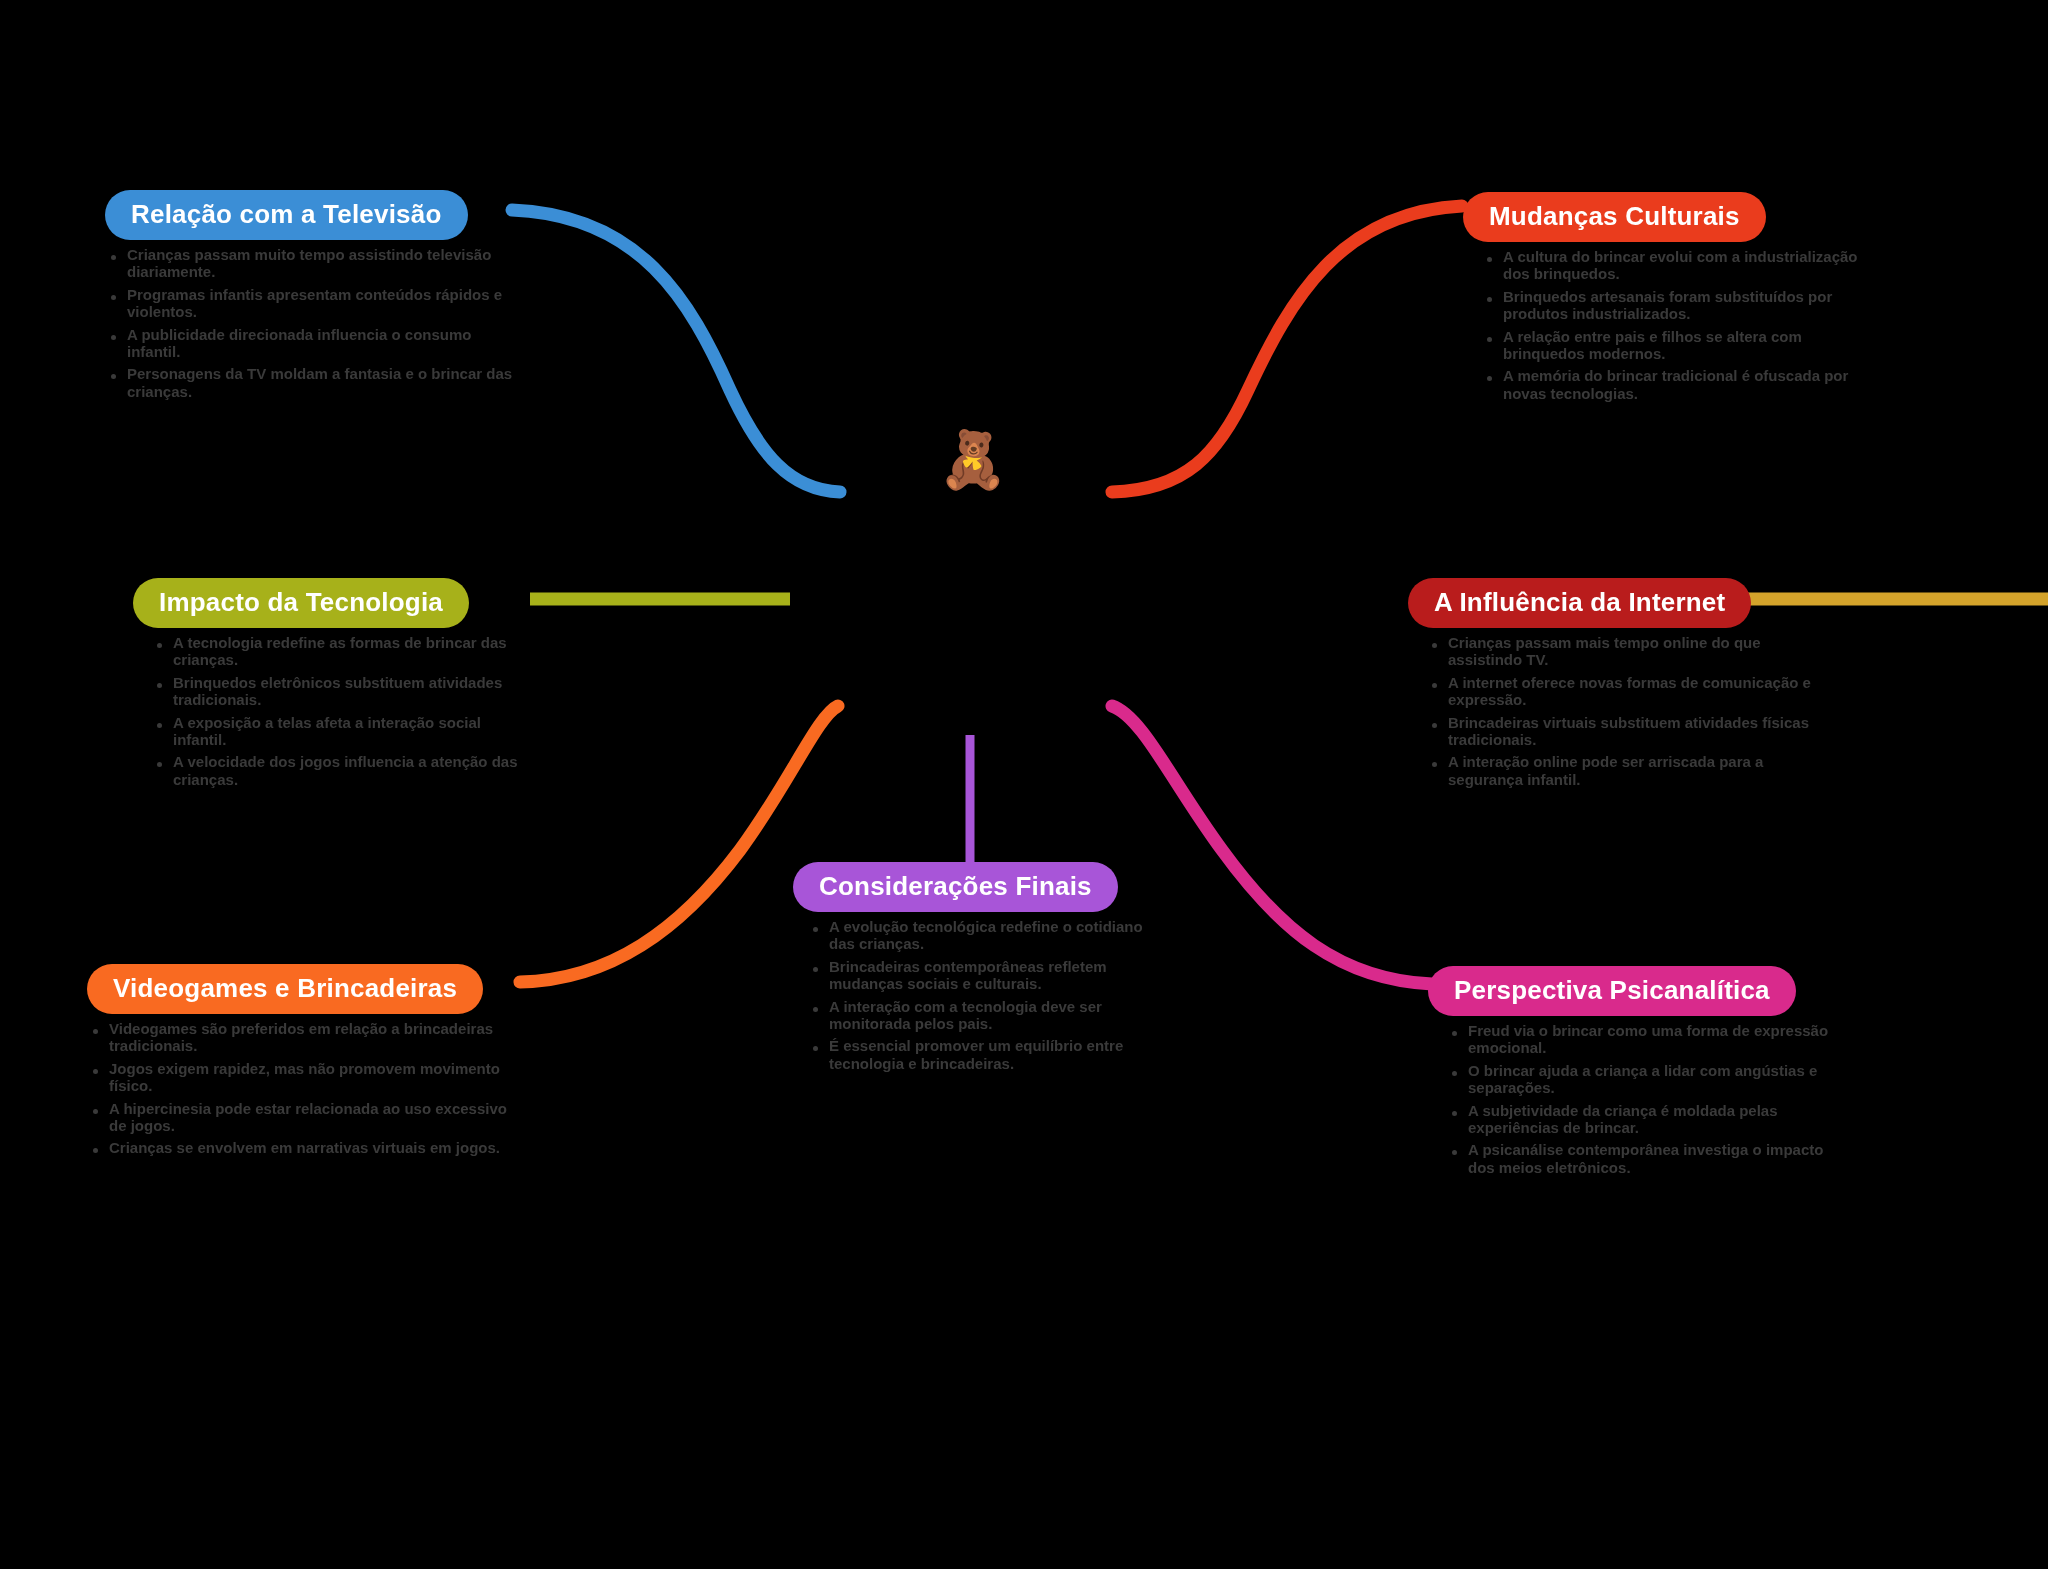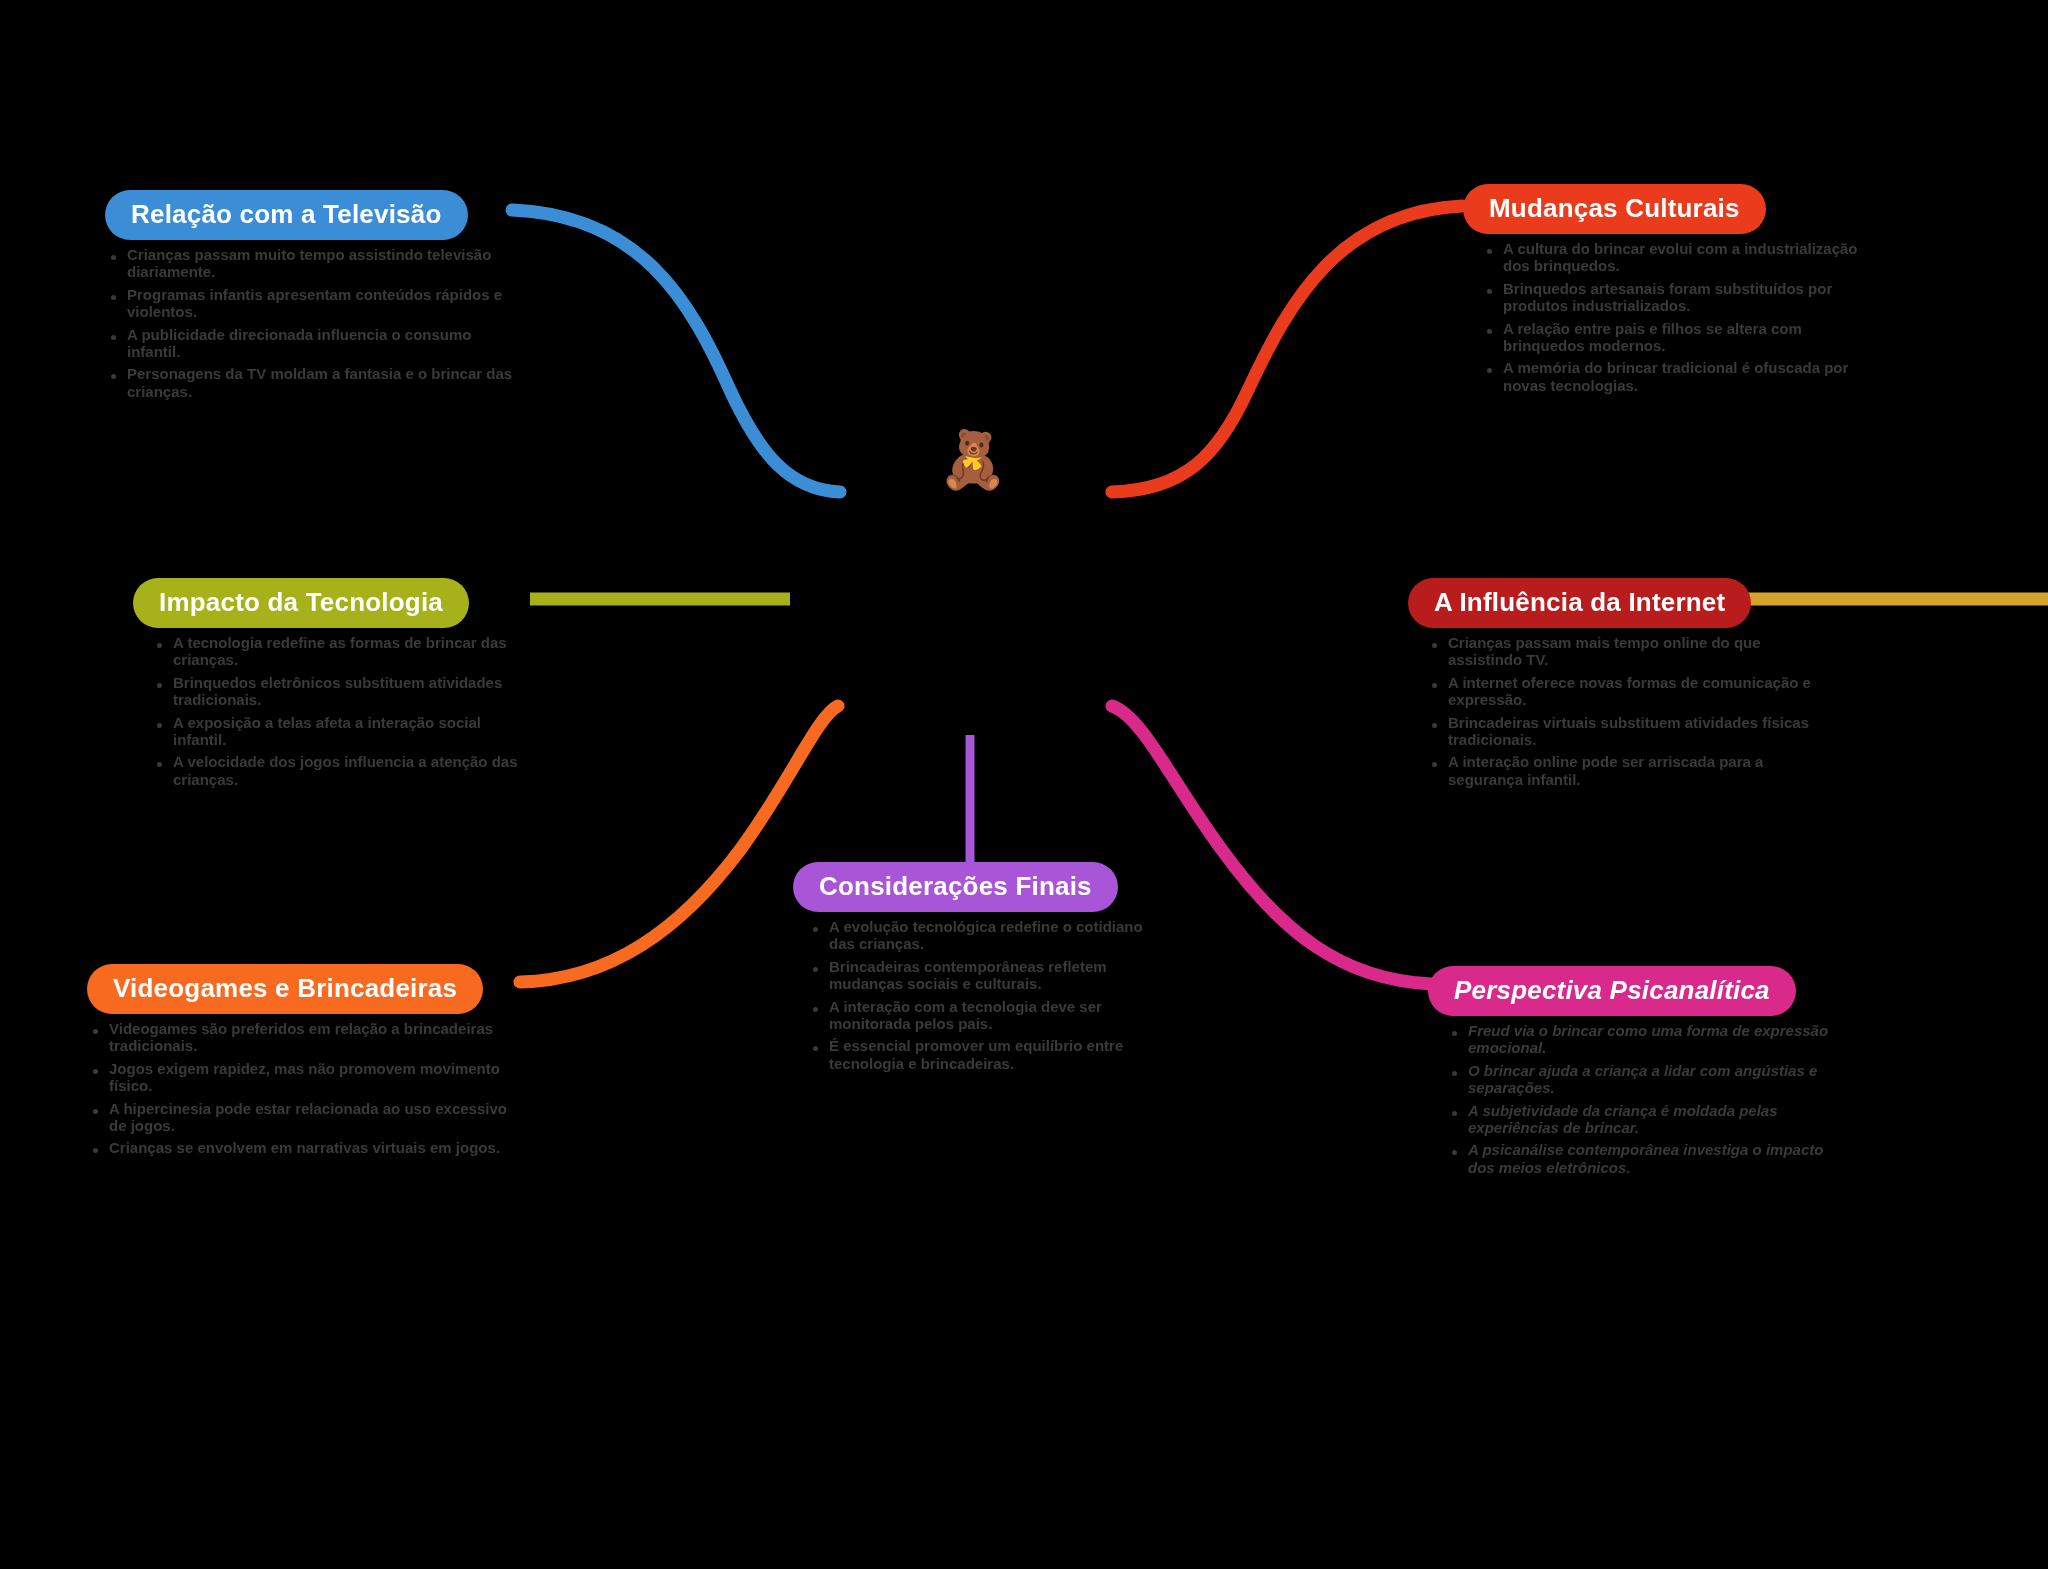--- a/index.html
+++ b/index.html
@@ -67,25 +67,25 @@
   }
   .center-icon {
     position: absolute;
     font-size: 56px;
     line-height: 1;
     user-select: none;
   }
 
   
   #b-tv        { left: 105px;  top: 190px;  width: 410px; }
-  #b-cultura   { left: 1463px; top: 184px;  width: 400px; }
+  #b-cultura   { left: 1463px; top: 192px;  width: 400px; }
   #b-tec       { left: 133px;  top: 578px;  width: 400px; }
   #b-internet  { left: 1408px; top: 578px;  width: 430px; }
   #b-video     { left: 87px;   top: 964px;  width: 432px; }
-  #b-psi       { left: 1428px; top: 966px;  width: 420px; font-style: italic; }
+  #b-psi       { left: 1428px; top: 966px;  width: 420px; }
   #b-final     { left: 793px;  top: 862px;  width: 360px; }
 
   #b-cultura .bullets,
   #b-internet .bullets,
   #b-psi .bullets { margin-left: 18px; }
   #b-tec .bullets { margin-left: 18px; }
   #b-final .bullets { margin-left: 14px; }
   #b-tv .bullets  { margin-left: 0px; }
   #b-video .bullets { margin-left: 0px; }
 

